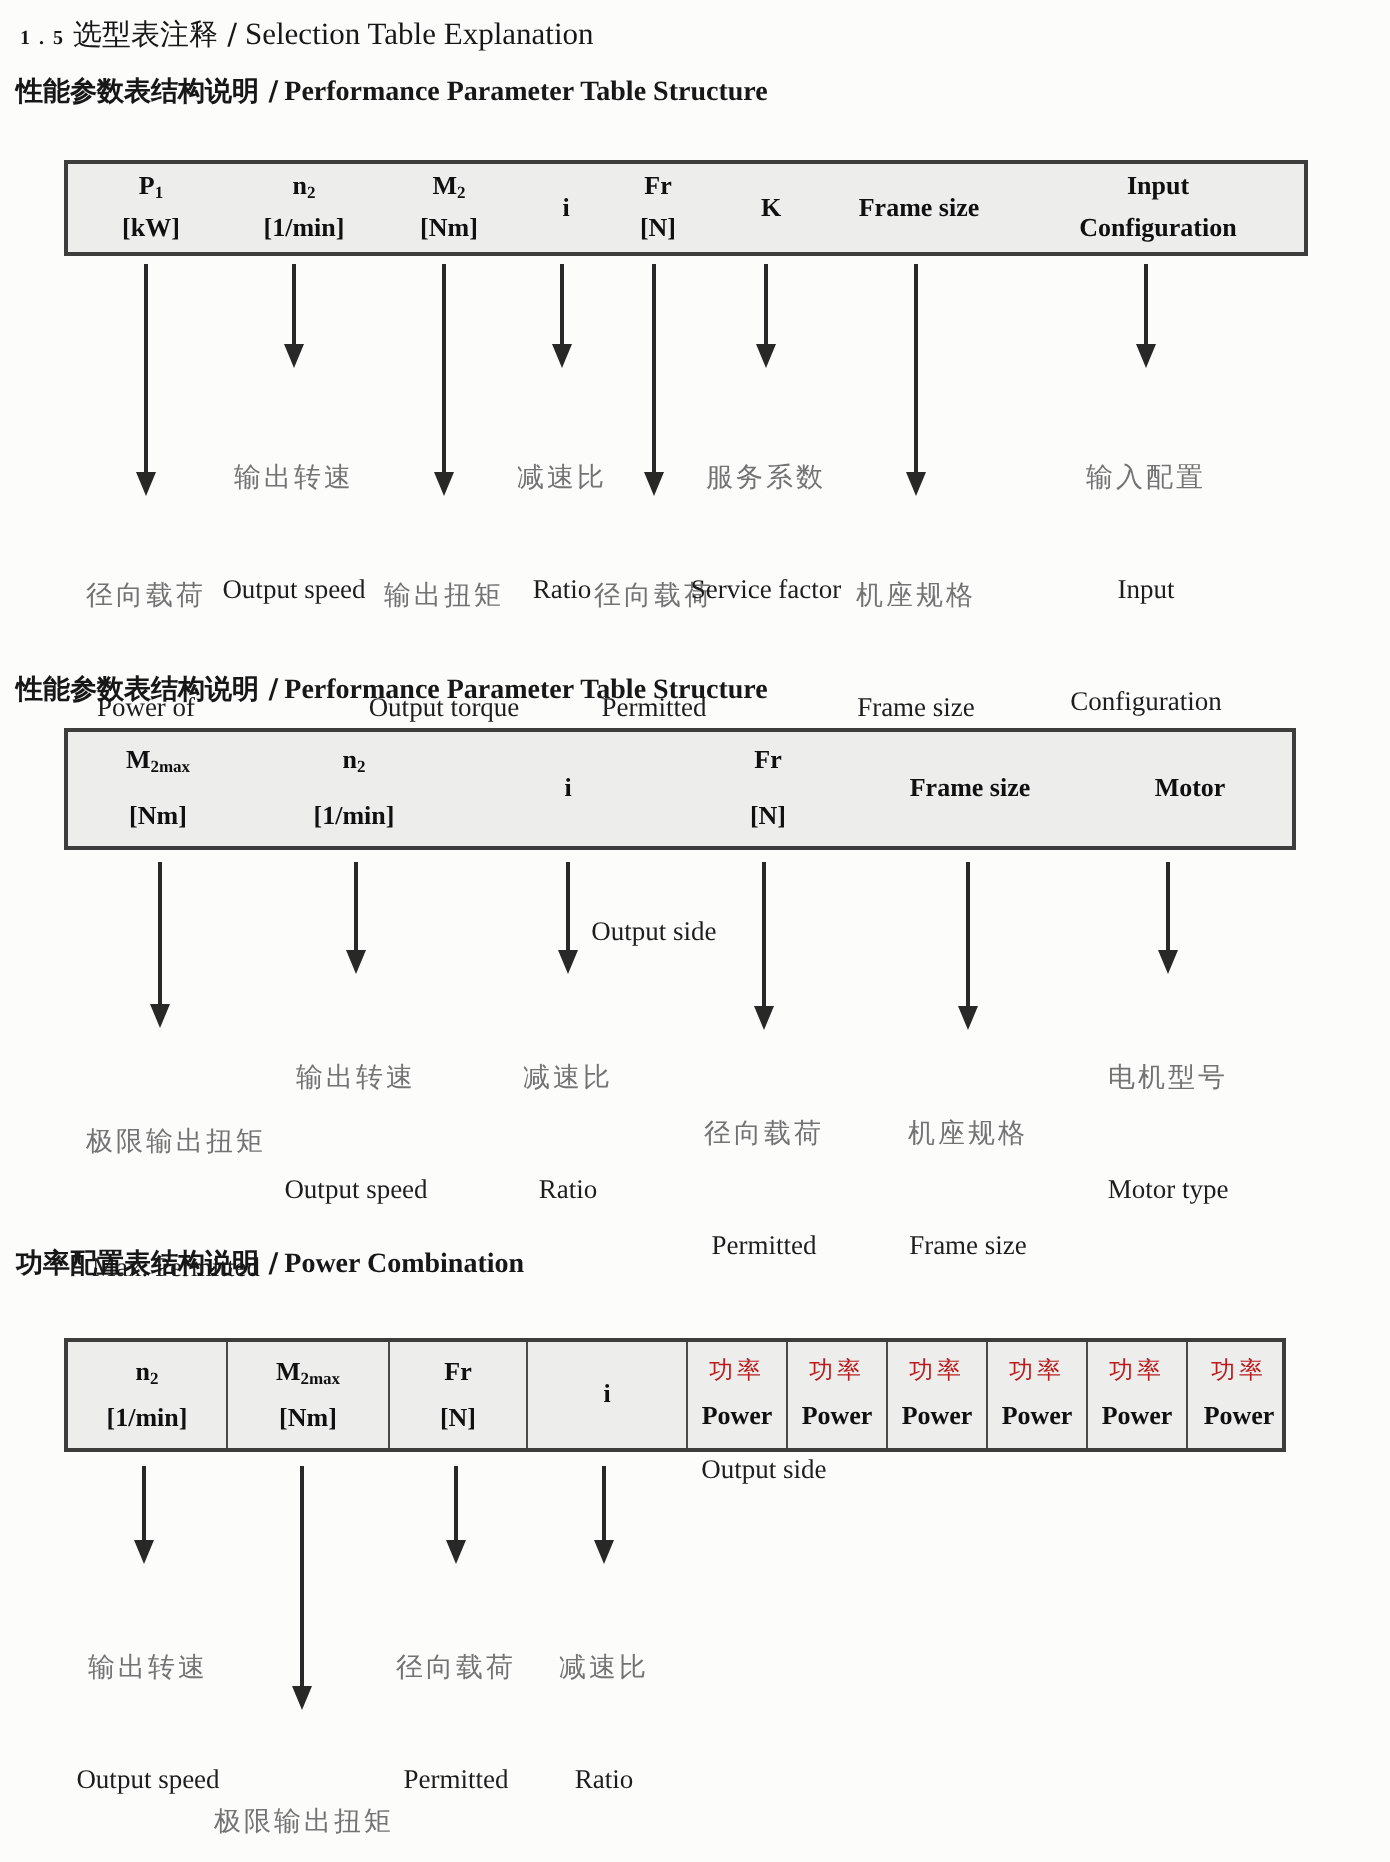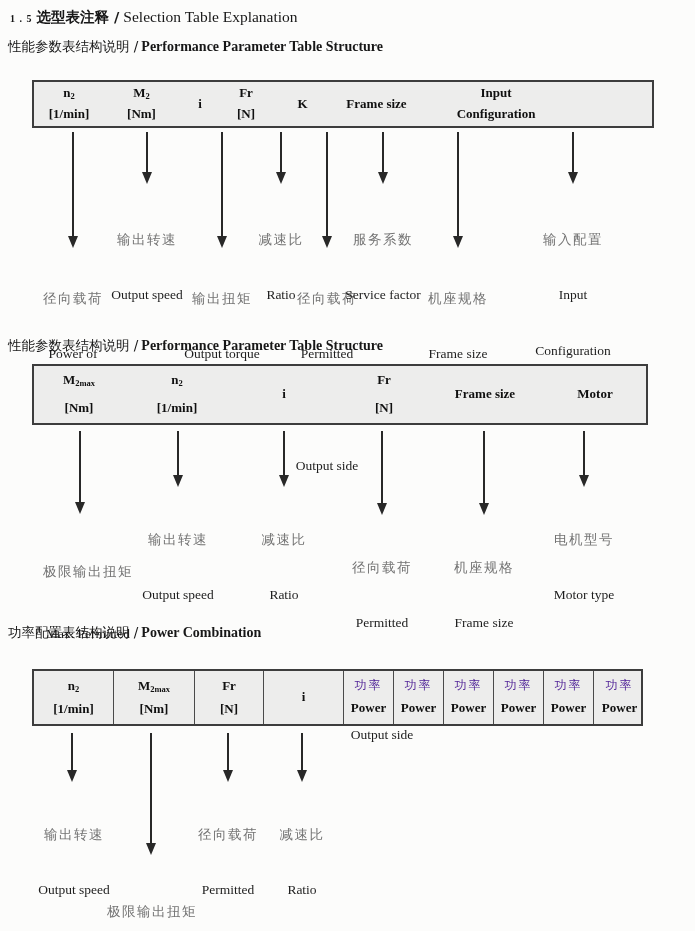--- a/index.html
+++ b/index.html
@@ -4,35 +4,35 @@
 <style>
   html,body{margin:0;padding:0;}
   body{
     width:695px;height:931px;position:relative;overflow:hidden;
     background:#fcfcfb;color:#171717;
     font-family:"Liberation Serif",serif;
   }
   
   .page-title{position:absolute;white-space:nowrap;}
   .page-title .num{font-family:"Liberation Serif",serif;font-weight:bold;font-size:10px;letter-spacing:1px;}
-  .page-title .zh{font-family:"DejaVu Sans",sans-serif;font-weight:bold;font-size:14.5px;margin-left:4px;}
+  .page-title .zh{font-family:"DejaVu Sans",sans-serif;font-weight:normal;font-size:14.5px;margin-left:4px;}
   .page-title .en{font-family:Liberation Serif, serif;font-size:15.5px;margin-left:4px;}
   .heading{position:absolute;white-space:nowrap;}
-  .heading .zh{font-family:"DejaVu Sans",sans-serif;font-weight:normal;font-size:13.5px;}
+  .heading .zh{font-family:"DejaVu Sans",sans-serif;font-weight:bold;font-size:13.5px;}
   .heading .en{font-family:"Liberation Serif",serif;font-weight:bold;font-size:14px;margin-left:3px;}
   
   .tbl{position:absolute;display:flex;align-items:stretch;background:#ededec;border:2px solid #3d3d3d;box-sizing:border-box;}
   .cell{flex:0 0 auto;box-sizing:border-box;display:flex;flex-direction:column;justify-content:center;align-items:center;
         text-align:center;font-family:"Liberation Serif",serif;font-weight:bold;font-size:13px;line-height:1.15;color:#101010;}
   .tbl1 .cell{row-gap:6px;}
   .tbl2 .cell{row-gap:13px;}
   .tbl3 .cell{row-gap:8px;border-right:1.5px solid #4a4a4a;}
   .tbl3 .cell:last-child{border-right:0;}
   .cl1 sub{font-size:8.5px;vertical-align:baseline;position:relative;top:2px;}
-  .power-zh{font-family:"DejaVu Sans",sans-serif;font-weight:normal;font-size:12px;color:#4c1d95;letter-spacing:2px;}
+  .power-zh{font-family:"DejaVu Sans",sans-serif;font-weight:normal;font-size:12px;color:#b91c1c;letter-spacing:2px;}
   
   .arrow{position:absolute;transform:translateX(-50%);display:flex;flex-direction:column;align-items:center;width:12px;}
   .arrow .shaft{display:block;width:1.4px;flex:1 1 auto;background:#282828;}
   .arrow .head{display:block;width:0;height:0;border-left:5px solid transparent;border-right:5px solid transparent;border-top:12px solid #282828;}
   
   .callout{position:absolute;transform:translateX(-50%);text-align:center;white-space:pre;
            font-family:"Liberation Serif",serif;font-size:13.5px;line-height:1.38;color:#1d1d1d;}
   .callout .zh{font-family:"DejaVu Sans",sans-serif;font-size:13.5px;letter-spacing:1.5px;color:#737373;}
   .callout.loose{line-height:1.55;}
 </style>
@@ -41,20 +41,24 @@
 
 <div class="page-title" style="left:10px;top:8px;">
   <span class="num">1 . 5</span><span class="zh">选型表注释 /</span><span class="en">Selection Table Explanation</span>
 </div>
 
 <div class="heading" style="left:8px;top:37px;">
   <span class="zh">性能参数表结构说明 /</span><span class="en">Performance Parameter Table Structure</span>
 </div>
 
 <div class="tbl tbl1" style="left:32px;top:80px;width:622px;height:48px;">
+  <div class="cell" style="width:83px;">
+    <span class="cl1"><span>P</span><sub>1</sub></span>
+    <span class="cl2">[kW]</span>
+  </div>
   <div class="cell" style="width:70px;">
     <span class="cl1"><span>n</span><sub>2</sub></span>
     <span class="cl2">[1/min]</span>
   </div>
   <div class="cell" style="width:75px;">
     <span class="cl1"><span>M</span><sub>2</sub></span>
     <span class="cl2">[Nm]</span>
   </div>
   <div class="cell" style="width:42px;">
     <span class="cl1">i</span>

